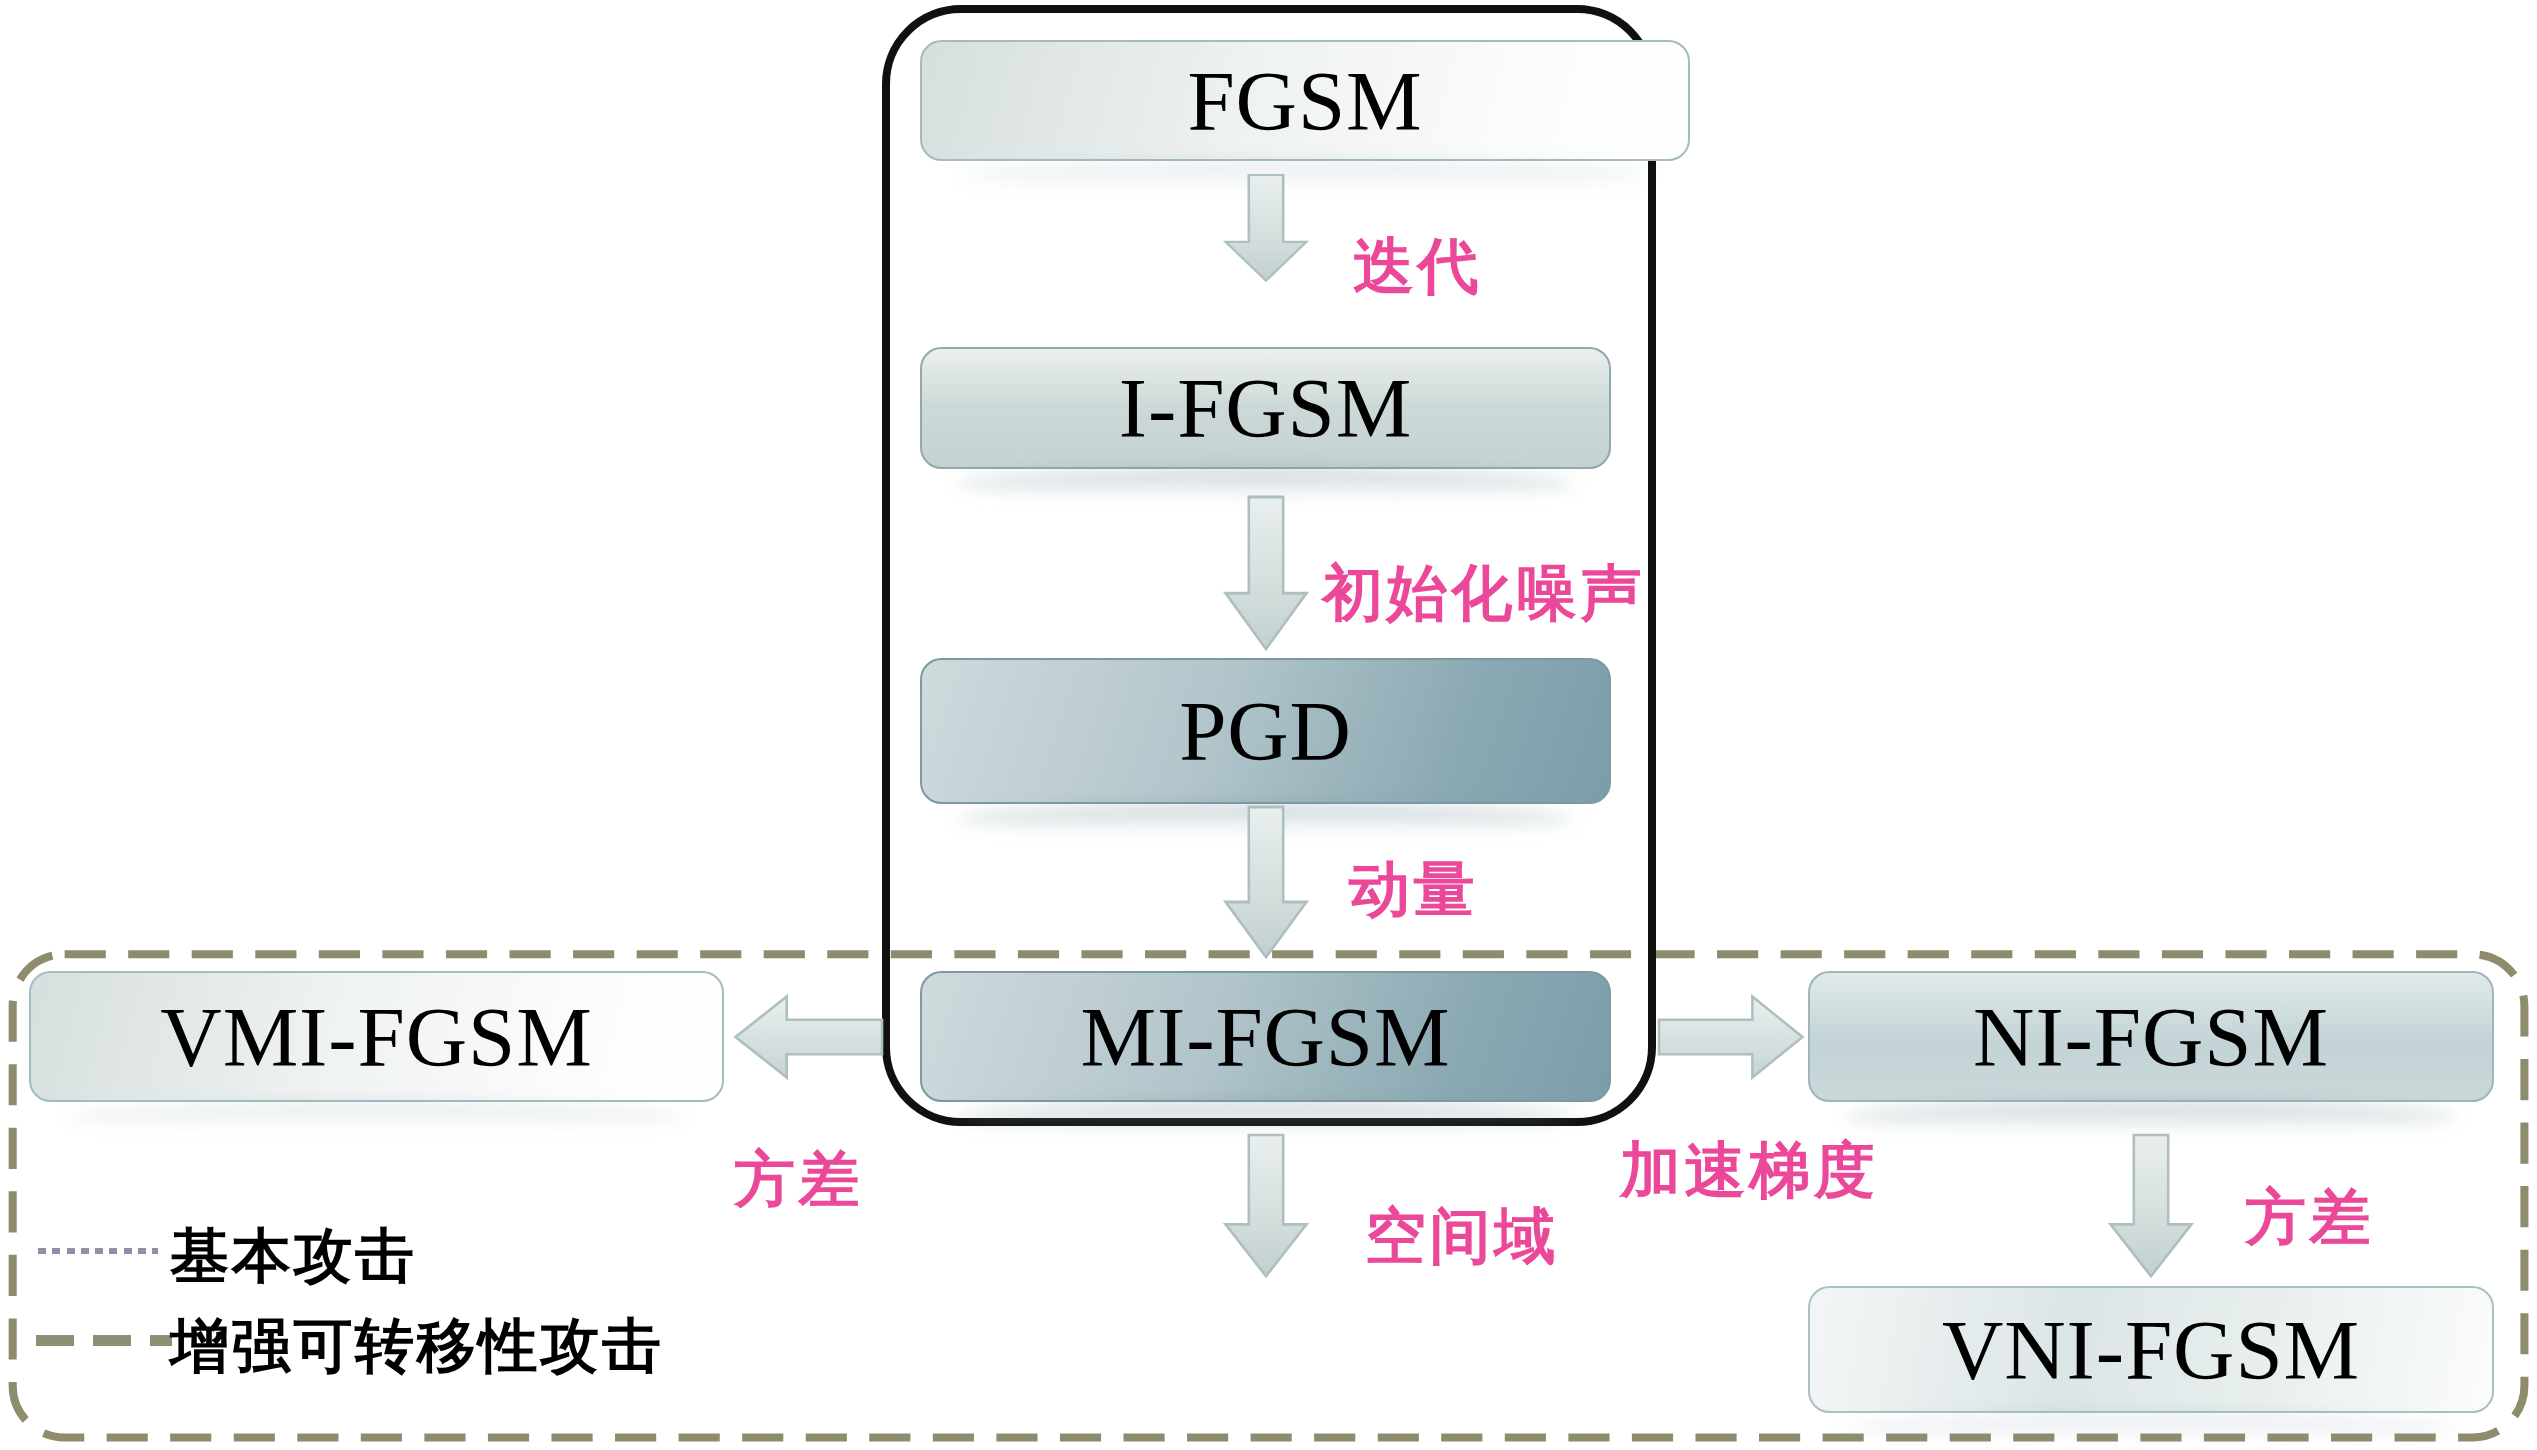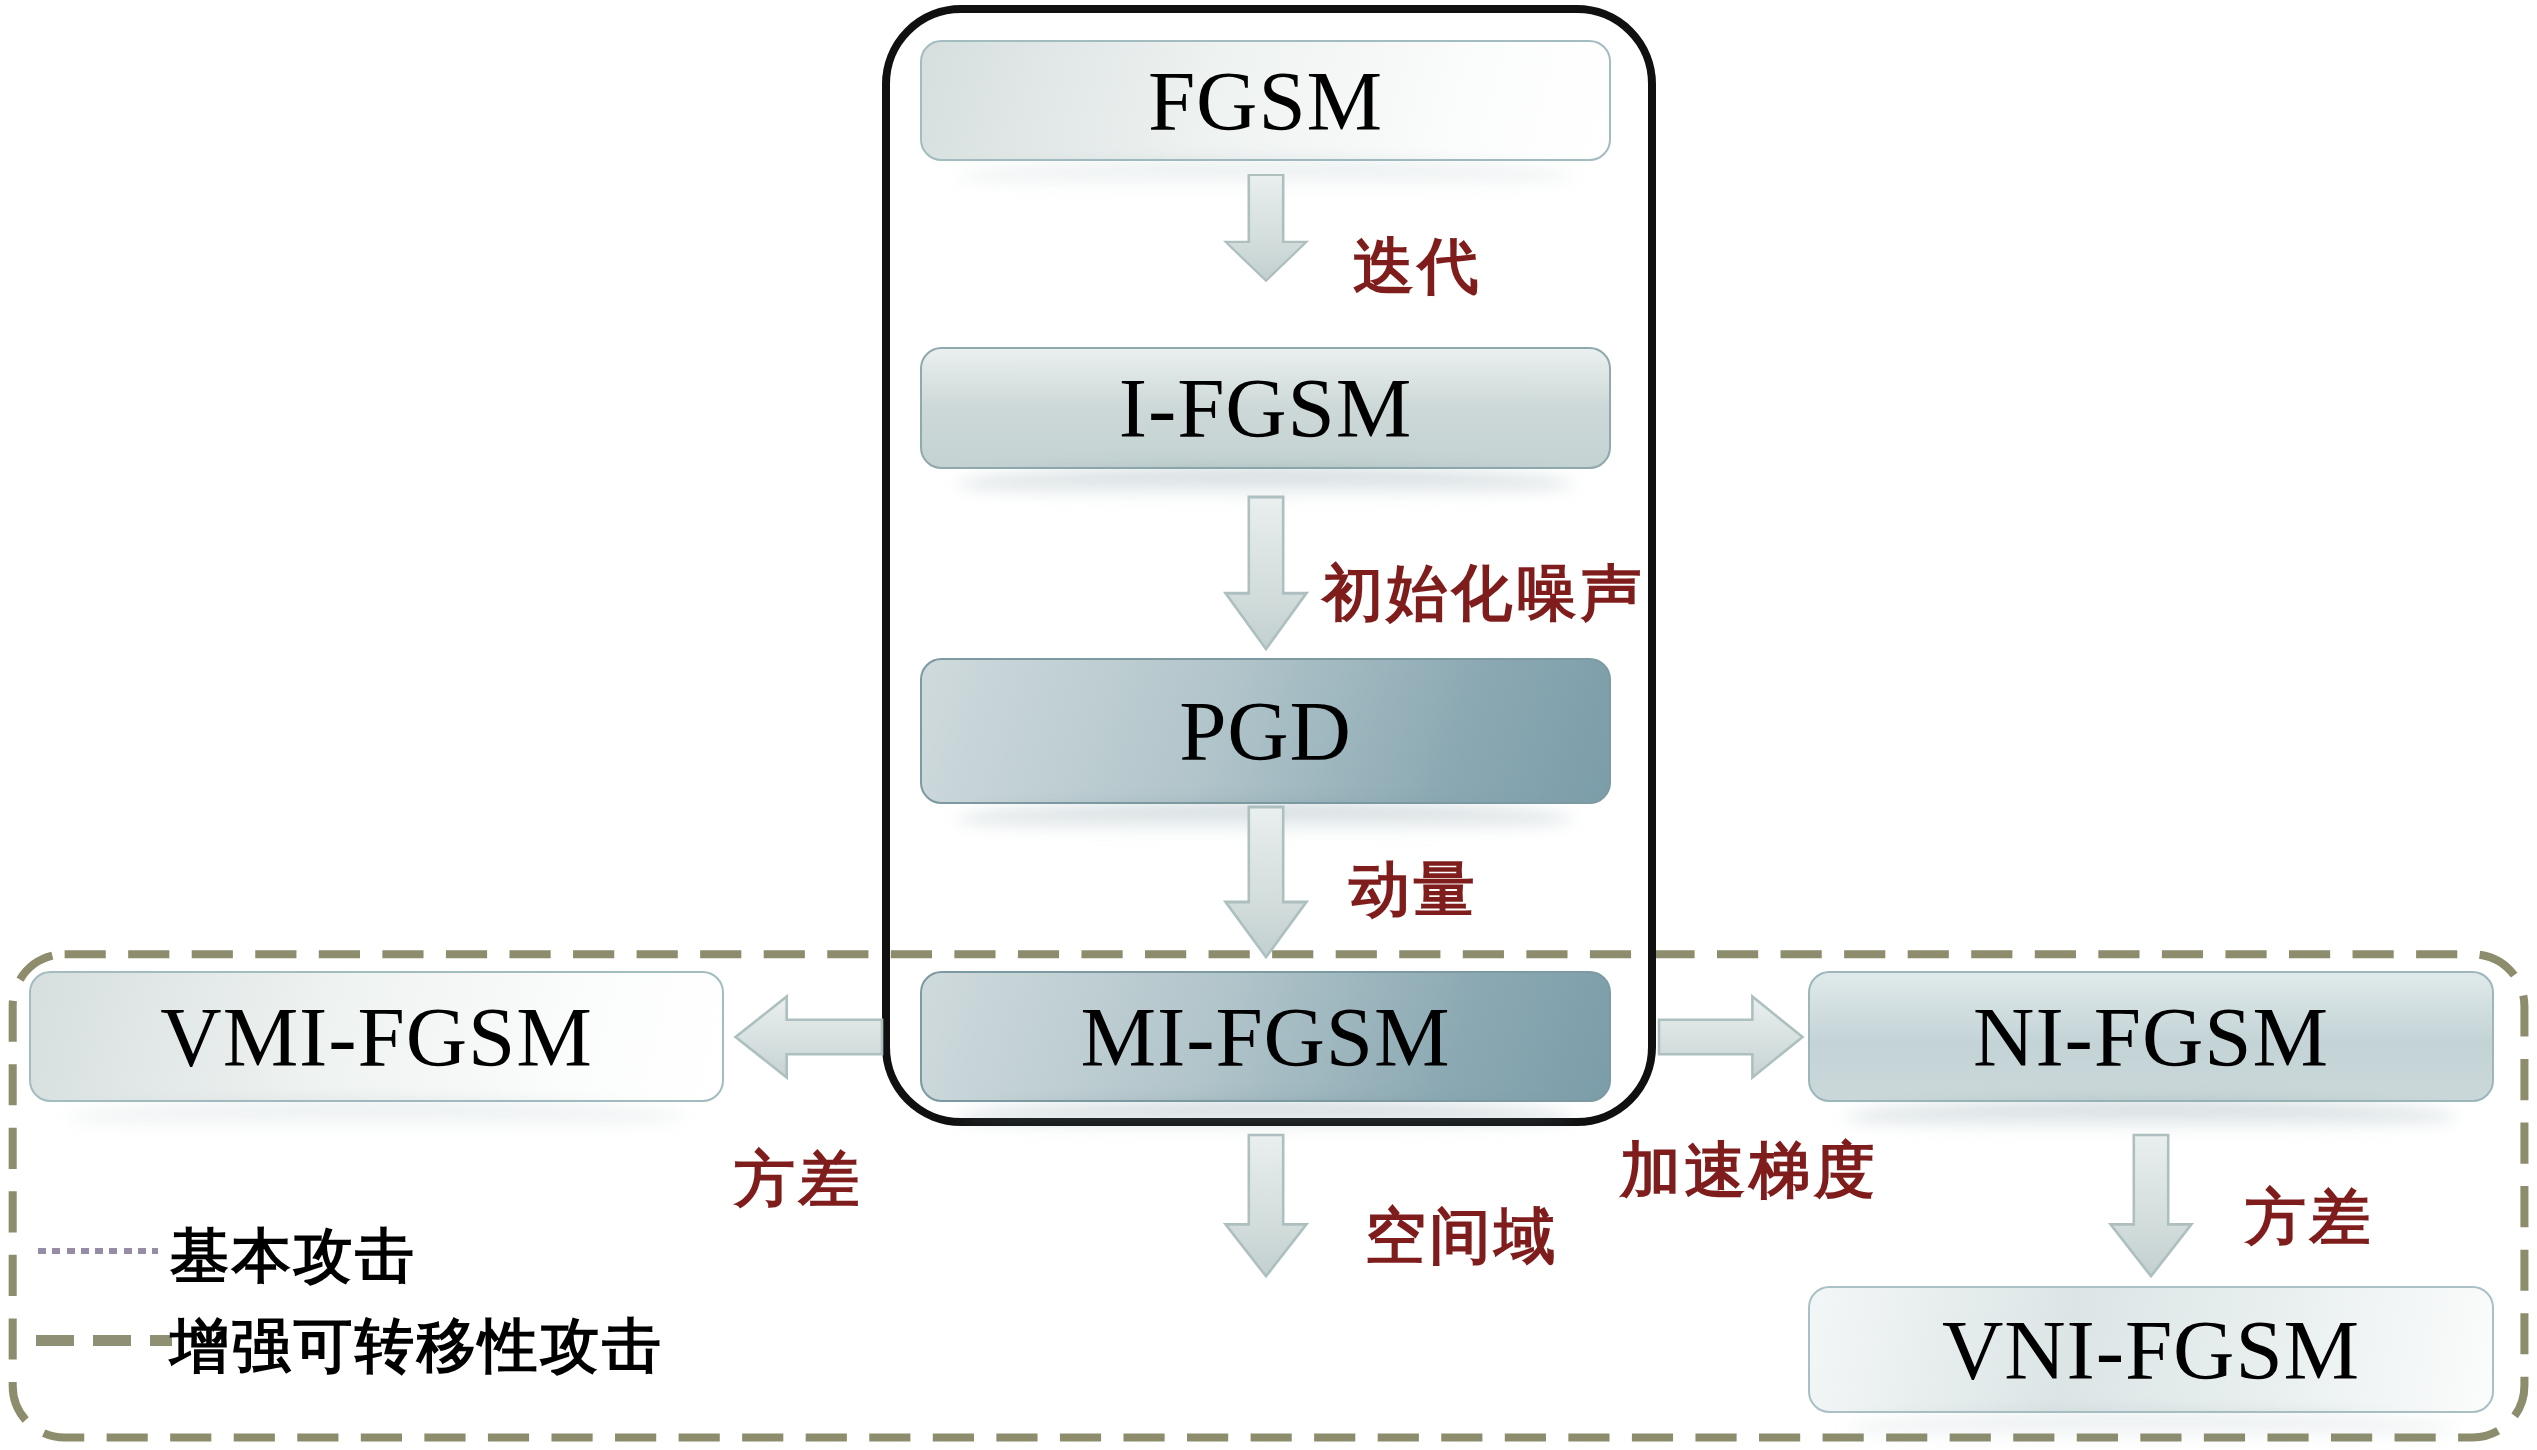--- a/index.html
+++ b/index.html
@@ -50,21 +50,21 @@
   .frame-solid{
     position:absolute;
     left:882px;top:5.4px;width:774px;height:1121px;
     border:8px solid #101010;
     border-radius:79px;
     box-sizing:border-box;
     background:transparent;
   }
   .cn-label{
     position:absolute;
-    color:#7f1d1d;
+    color:#ec4899;
     font-size:61px;
     font-weight:600;
     white-space:nowrap;
     letter-spacing:3.6px;
   }
   .legend-text{
     position:absolute;
     color:#000;
     font-size:59px;
     font-weight:600;
@@ -101,21 +101,21 @@
       </linearGradient>
     </defs>
   </svg>
 
   <svg class="arrow-svg" style="left:0;top:0;width:2538px;height:1451px" viewBox="0 0 2835 1621">
     <rect x="14" y="1066" width="2806" height="540" rx="58" ry="58" fill="none" stroke="#8d8d6e" stroke-width="9" stroke-dasharray="46 25"></rect>
   </svg>
 
   <div class="frame-solid"></div>
 
-  <div class="box b-lightgrad light" style="left:920px;top:40px;width:691px;height:121px;text-align:right;">
+  <div class="box b-lightgrad light" style="left:920px;top:40px;width:770px;height:121px;text-align:right;">
     <span>FGSM</span>
   </div>
 
   <div class="box b-medium" style="left:920px;top:347px;width:691px;height:122px;">
     <span>I-FGSM</span>
   </div>
 
   <div class="box b-teal" style="left:920px;top:658px;width:691px;height:146px;">
     <span>PGD</span>
   </div>

